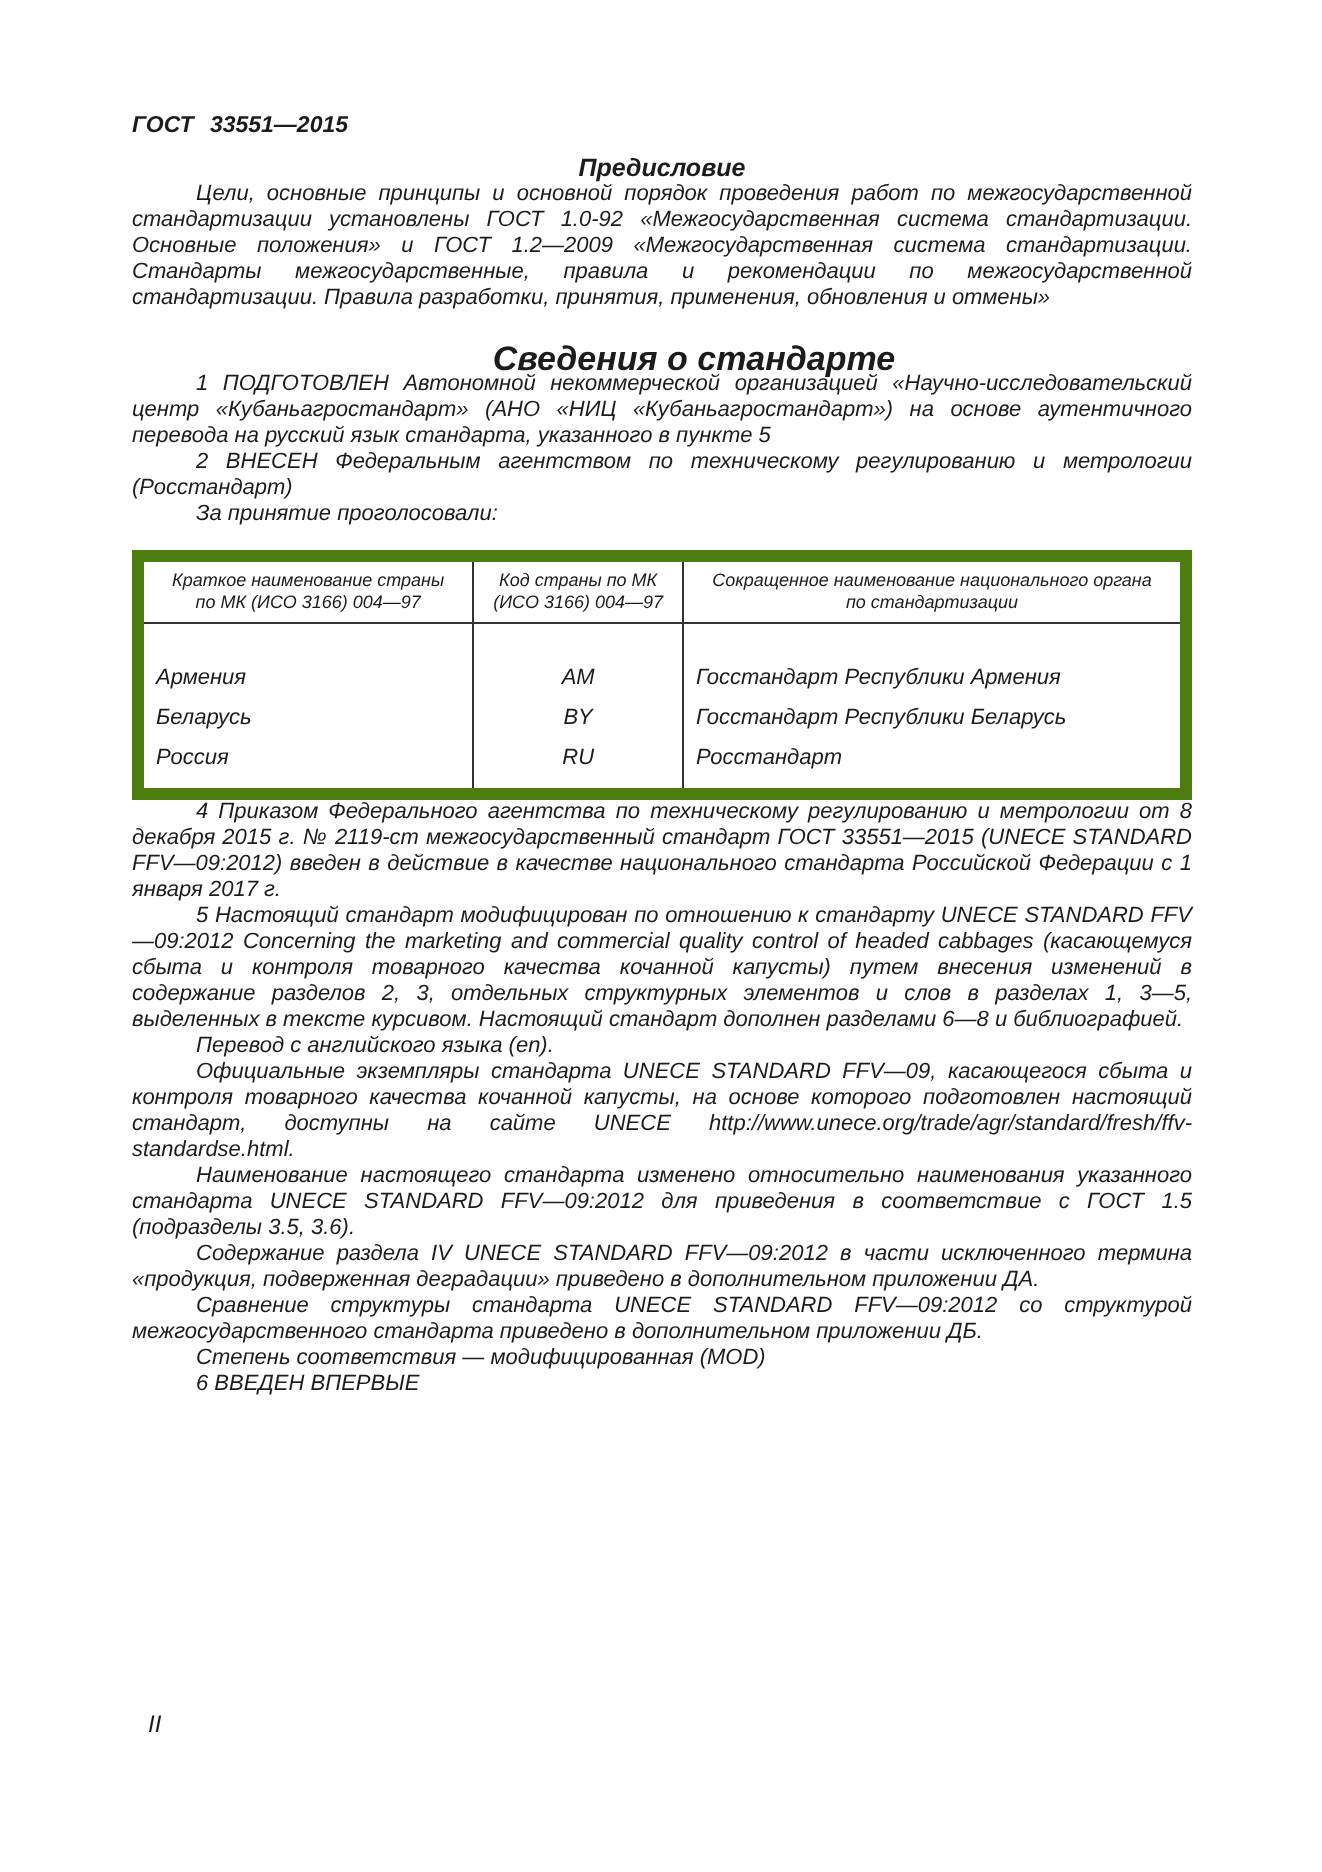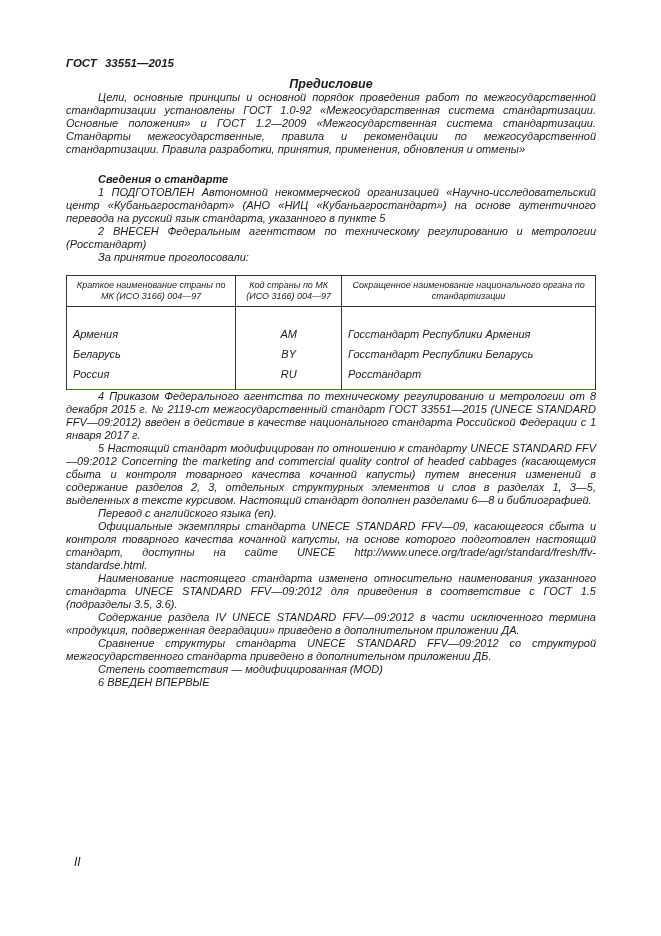--- a/index.html
+++ b/index.html
@@ -33,23 +33,23 @@
   p.body {
     margin: 0;
     text-align: justify;
     text-indent: 32px;
   }
   .gap { margin-top: 13px; }
   .gap-lg { margin-top: 17px; }
   .subhead {
     margin: 17px 0 0 0;
     font-weight: bold;
-    font-size: 11px;
+    font-size: 17px;
     text-indent: 32px;
-    text-align: left;
+    text-align: center;
   }
   table.vote {
     margin-top: 11px;
     width: 100%;
     border-collapse: collapse;
     table-layout: fixed;
   }
   table.vote th, table.vote td {
     font-weight: normal;
     vertical-align: middle;
@@ -61,21 +61,21 @@
     text-align: center;
     padding: 4px 8px;
   }
   table.vote td {
     border-left: 1px solid #333;
     border-right: 1px solid #333;
     font-size: 11px;
     line-height: 16px;
     padding: 2px 6px;
   }
-  table.vote { border: 1px solid #4d7c0f; }
+  table.vote { border: 6px solid #4d7c0f; }
   table.vote tbody tr:first-child td { padding-top: 19px; margin-left: 33px; }
   table.vote tbody tr:last-child td { padding-bottom: 7px; }
   .col-country { width: 32%; }
   .col-code    { width: 20%; }
   .col-org     { width: 48%; }
   td.cell-code { text-align: center; }
   .page-number {
     position: absolute;
     left: 74px;
     top: 856px;

